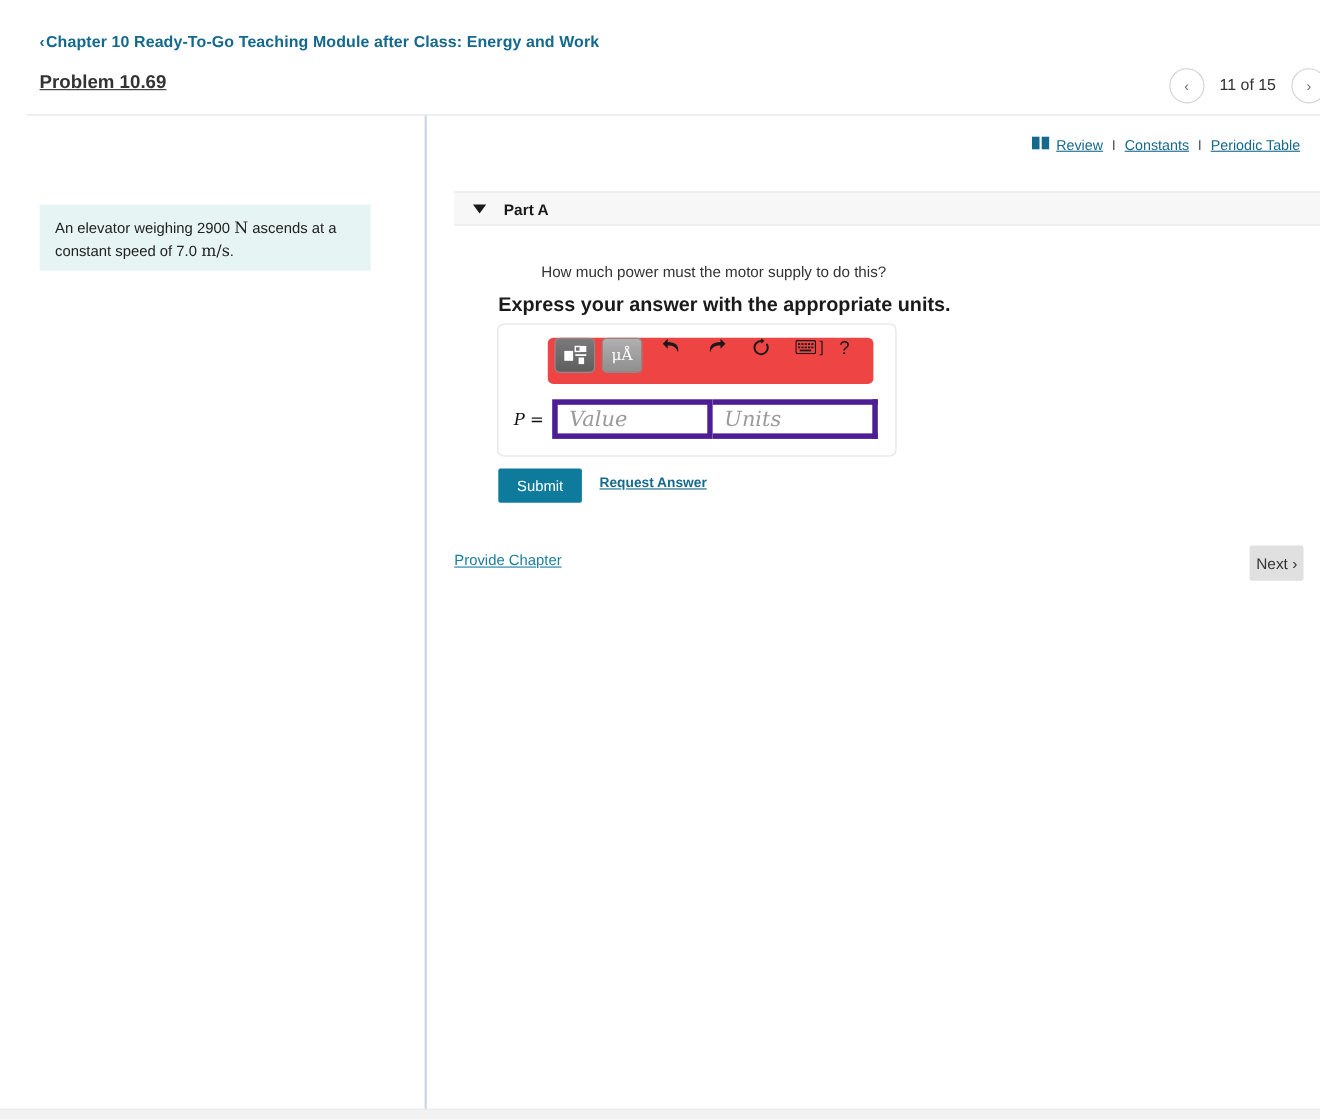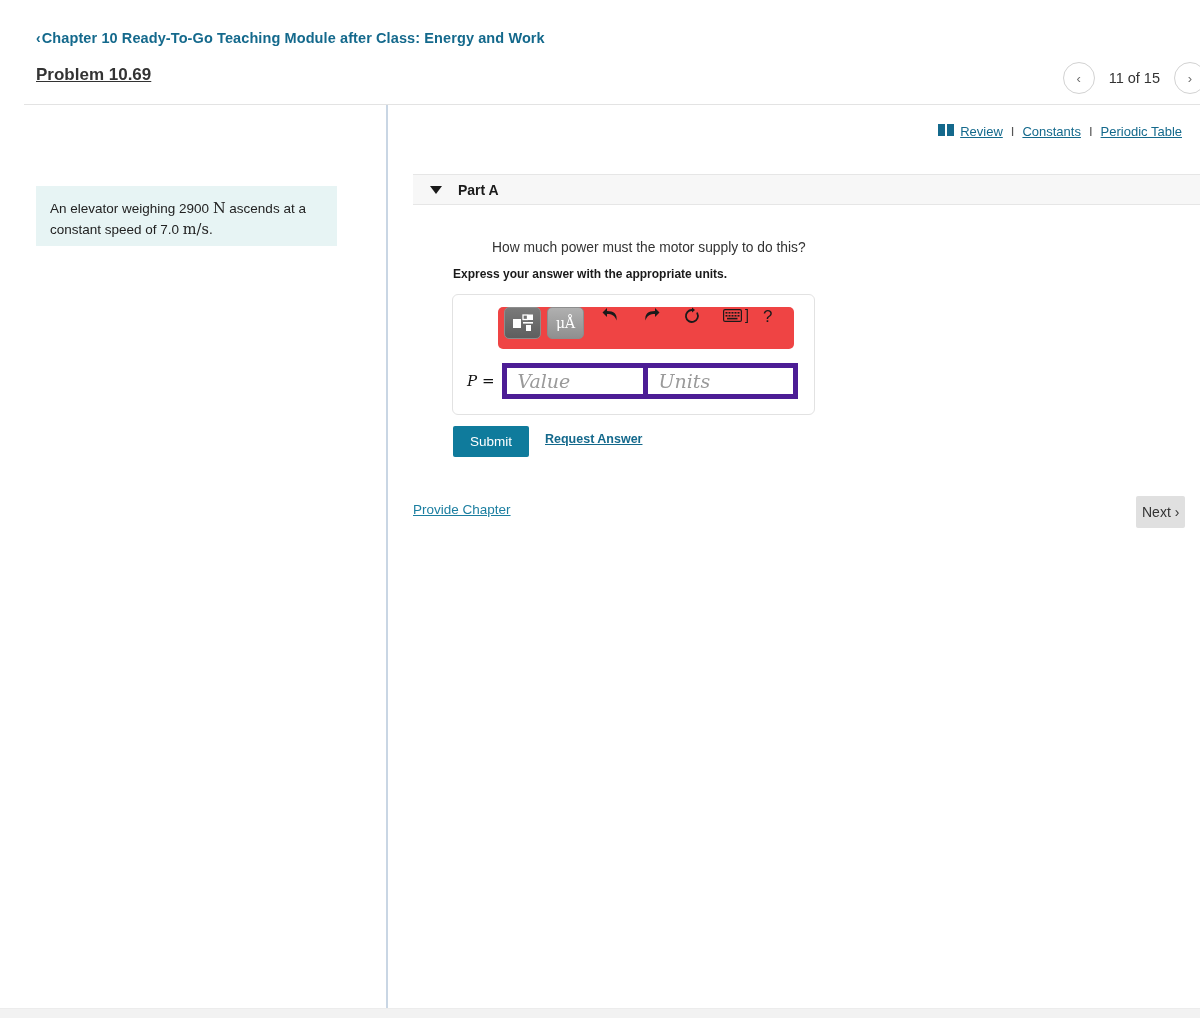--- a/index.html
+++ b/index.html
@@ -72,21 +72,21 @@
     border-top: 8px solid #1a1a1a;
   }
   .part-label { font-size: 14px; font-weight: bold; color:#1a1a1a; }
 
   .question {
     position: absolute; left: 453px; top: 240px;
     font-size: 13.8px; color:#333;margin-left:39px;
   }
   .express {
     position: absolute; left: 453px; top: 267px;
-    font-size: 12px; font-weight: bold; color:#1a1a1a;
+    font-size: 18px; font-weight: bold; color:#1a1a1a;
   }
 
   
   .answer-box {
     position: absolute; left: 452px; top: 294px; width: 363px; height: 121px;
     border: 1px solid #e2e2e2; border-radius: 6px; background:#fff;
   }
   .mtoolbar {
     position: absolute; left: 45px; top: 12px; width: 296px; height: 42px;
     background: #ef4444; border-radius: 5px;

